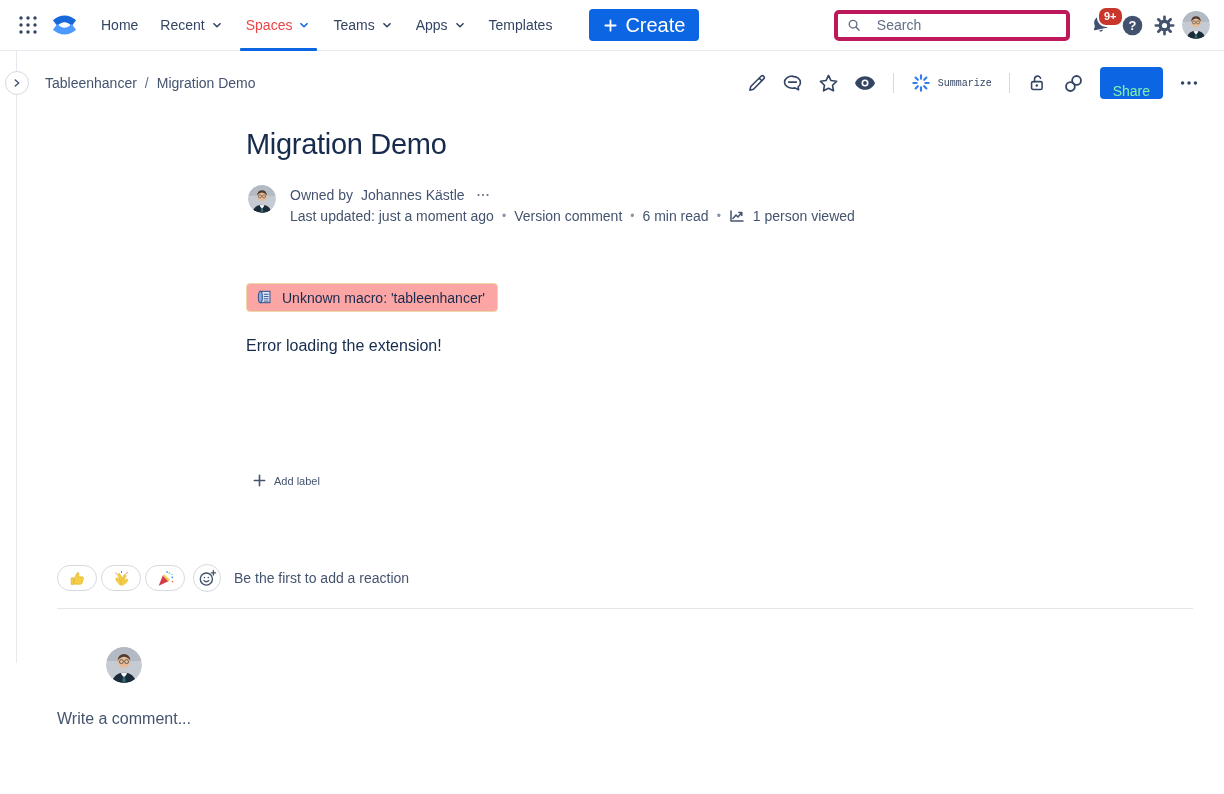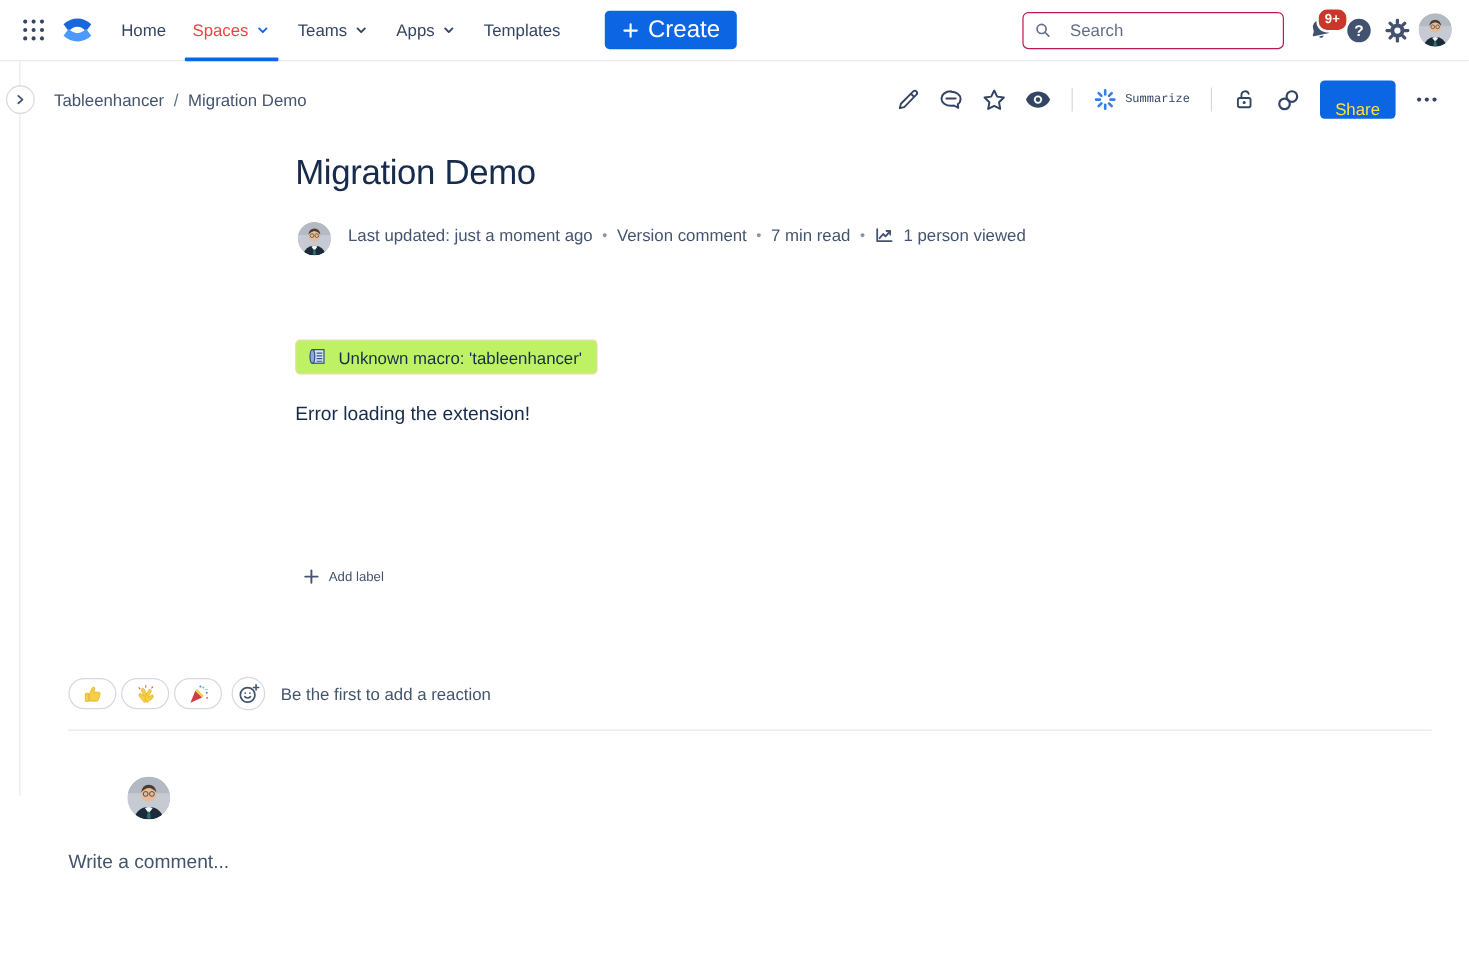--- a/index.html
+++ b/index.html
@@ -30,21 +30,21 @@
   .nav-item.active::after {
     content:""; position:absolute; left:5px; right:5px; bottom:0; height:3px;
     background:#0C66E4; border-radius:1px;
   }
   .create-btn {
     margin-left:26px; height:32px; padding:0 14px; border:none; border-radius:4px;
     background:#0C66E4; color:#fff; font-size:20px; font-weight:500;
     display:flex; align-items:center; gap:7px; cursor:pointer; font-family:inherit;
   }
   .search-wrap {
-    margin-left:auto; width:218px; height:31px; border:1px solid #be185d;
+    margin-left:auto; width:236px; height:31px; border:4px solid #be185d;
     border-radius:5px; display:flex; align-items:center; padding:0 9px; gap:14px;
     background:#fff; margin-right:14px;
   }
   .search-wrap input {
     border:none; outline:none; width:100%; font-size:14px; color:#344563;
     font-family:inherit; background:transparent;
   }
   .search-wrap input::placeholder { color:#626F86; opacity:1; }
   .badge {
     position:absolute; top:-3px; left:13px; background:#C9372C; color:#fff;
@@ -73,37 +73,37 @@
     width:30px; height:30px; display:flex; align-items:center; justify-content:center;
     cursor:pointer; border:none; background:none; border-radius:3px; padding:0;
   }
   .vdiv { width:1px; height:20px; background:#D5D9E0; margin:0 7px; }
   .summarize-btn {
     display:flex; align-items:center; gap:7px; font-size:10px; font-weight:500;
     color:#344563; cursor:pointer; border:none; background:none; font-family:Liberation Mono, monospace; padding:0 4px;
   }
   .share-btn {
     height:32px; padding:16px 13px; margin:0 5px; border:none; border-radius:4px;
-    background:#0C66E4; color:#fde047; font-size:14px; font-weight:500; cursor:pointer; font-family:inherit;
+    background:#0C66E4; color:#86efac; font-size:14px; font-weight:500; cursor:pointer; font-family:inherit;
   }
   
   .content { position:absolute; left:246px; top:128px; width:740px; height:420px; }
   .page-title {
     position:absolute; top:0; left:0; margin:0; font-size:29px; font-weight:500;
     color:#172B4D; letter-spacing:-0.3px;
   }
   .byline { position:absolute; top:57px; left:2px; display:flex; gap:14px; }
   .byline-text { font-size:14px; color:#44546F; line-height:20px; }
   .name-row { display:flex; align-items:center; gap:8px; }
   .meta-row { display:flex; align-items:center; gap:8px; margin-top:1px; }
   .dotsep { color:#8993A4; font-size:12px; }
   .byline-more { border:none; background:none; cursor:pointer; padding:0 2px; display:flex; }
   .macro-box {
     position:absolute; top:155px; left:0; display:inline-flex; align-items:center; gap:9px;
-    padding:5px 12px 5px 9px; background:#bef264; border:1px solid #EAD9A4;
+    padding:5px 12px 5px 9px; background:#fca5a5; border:1px solid #EAD9A4;
     border-radius:4px; font-size:14px; color:#172B4D; cursor:pointer;
   }
   .error-text { position:absolute; top:193px; left:0; font-size:16px; color:#172B4D; }
   .add-label {
     position:absolute; top:344px; left:0; display:flex; align-items:center; gap:7px;
     font-size:11px; color:#44546F; cursor:pointer; border:none; background:none; font-family:inherit;
   }
   
   .reactions { position:absolute; top:564px; left:57px; display:flex; align-items:center; gap:4px; }
   .pill {
@@ -163,20 +163,26 @@
   <button class="icon-btn logo-btn">
     <svg width="27" height="24" viewBox="0 0 28 24">
       <path d="M2 7 C9 0.5 19 0.5 26 7 L21.5 13 C16.5 8 11.5 8 6.5 13 Z" fill="#1868DB"></path>
       <path d="M2 17 C9 23.5 19 23.5 26 17 L21.5 11 C16.5 16 11.5 16 6.5 11 Z" fill="#4C9AFF"></path>
     </svg>
   </button>
 
   <button class="nav-item">
     <span>Home</span>
   </button>
+  <button class="nav-item">
+    <span>Recent</span>
+    <svg width="14" height="14" viewBox="0 0 16 16">
+        <path d="M4.5 6.5 L8 10 L11.5 6.5" fill="none" stroke="#344563" stroke-width="1.8" stroke-linecap="round" stroke-linejoin="round"></path>
+      </svg>
+  </button>
   <button class="nav-item active">
     <span>Spaces</span>
     <svg width="14" height="14" viewBox="0 0 16 16">
         <path d="M4.5 6.5 L8 10 L11.5 6.5" fill="none" stroke="#0C66E4" stroke-width="1.8" stroke-linecap="round" stroke-linejoin="round"></path>
       </svg>
   </button>
   <button class="nav-item">
     <span>Teams</span>
     <svg width="14" height="14" viewBox="0 0 16 16">
         <path d="M4.5 6.5 L8 10 L11.5 6.5" fill="none" stroke="#344563" stroke-width="1.8" stroke-linecap="round" stroke-linejoin="round"></path>
@@ -321,26 +327,39 @@
 </div>
 
 <main class="content">
   <h1 class="page-title">Migration Demo</h1>
 
   <div class="byline">
     <svg class="avatar" width="28" height="28" viewBox="0 0 36 36">
         <use href="#avatar-sym"></use>
       </svg>
     <div class="byline-text">
+      <div class="name-row">
+        <span>Owned by</span>
+        <span>Johannes Kästle</span>
+        <button class="byline-more">
+          <svg width="16" height="16" viewBox="0 0 16 16">
+            <g fill="#626F86">
+                <circle cx="3.5" cy="8" r="1.1"></circle>
+                <circle cx="8" cy="8" r="1.1"></circle>
+                <circle cx="12.5" cy="8" r="1.1"></circle>
+              </g>
+          </svg>
+        </button>
+      </div>
       <div class="meta-row">
         <span>Last updated: just a moment ago</span>
         <span class="dotsep">•</span>
         <span>Version comment</span>
         <span class="dotsep">•</span>
-        <span>7 min read</span>
+        <span>6 min read</span>
         <span class="dotsep">•</span>
         <svg width="16" height="16" viewBox="0 0 16 16">
           <path d="M2 3 V13 H14" fill="none" stroke="#44546F" stroke-width="1.5" stroke-linecap="round" stroke-linejoin="round"></path>
           <path d="M4 10.5 L7 7 L9 9 L12.5 4.8" fill="none" stroke="#44546F" stroke-width="1.5" stroke-linecap="round" stroke-linejoin="round"></path>
           <path d="M9.8 4.5 L12.8 4.5 L12.8 7.5" fill="none" stroke="#44546F" stroke-width="1.5" stroke-linecap="round" stroke-linejoin="round"></path>
         </svg>
         <span>1 person viewed</span>
       </div>
     </div>
   </div>

